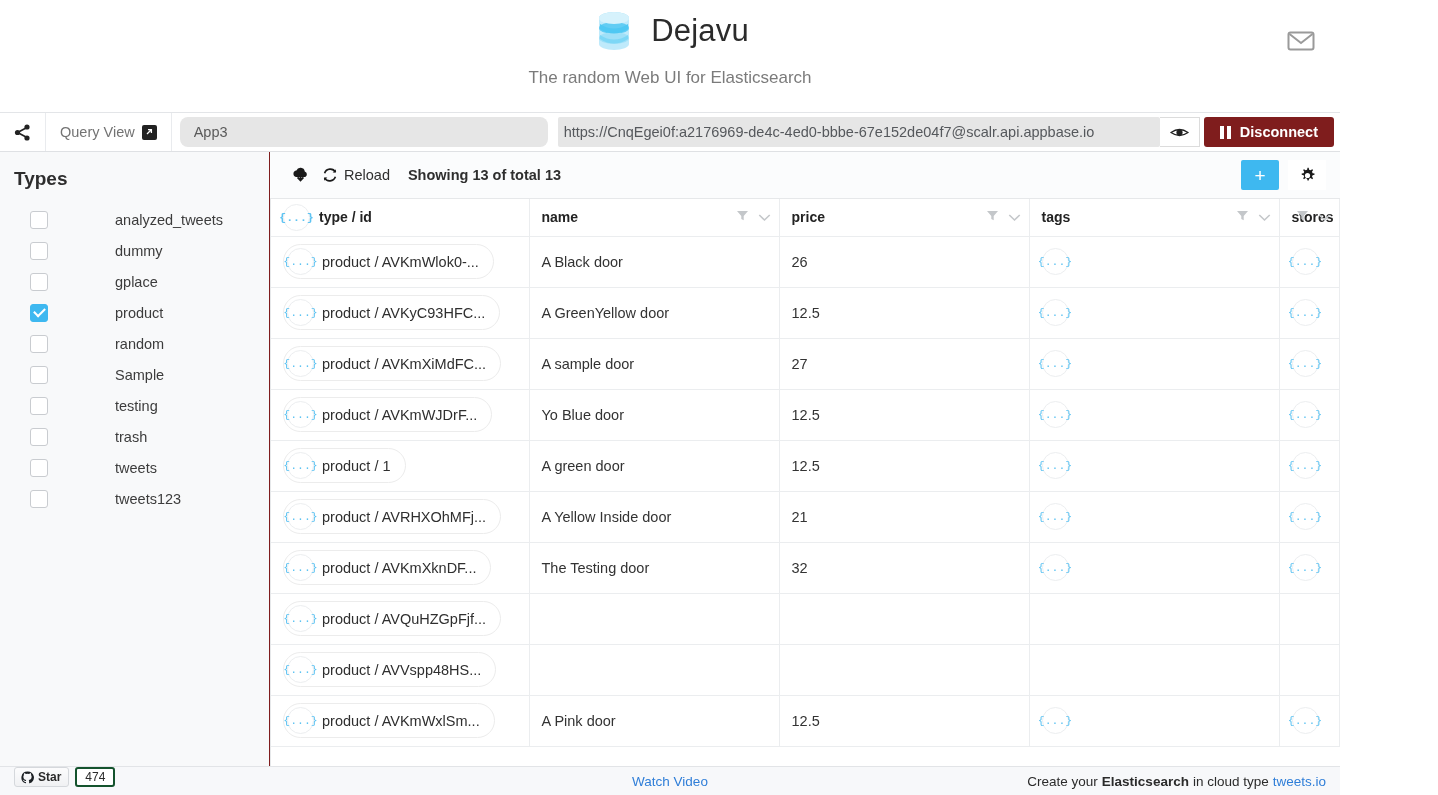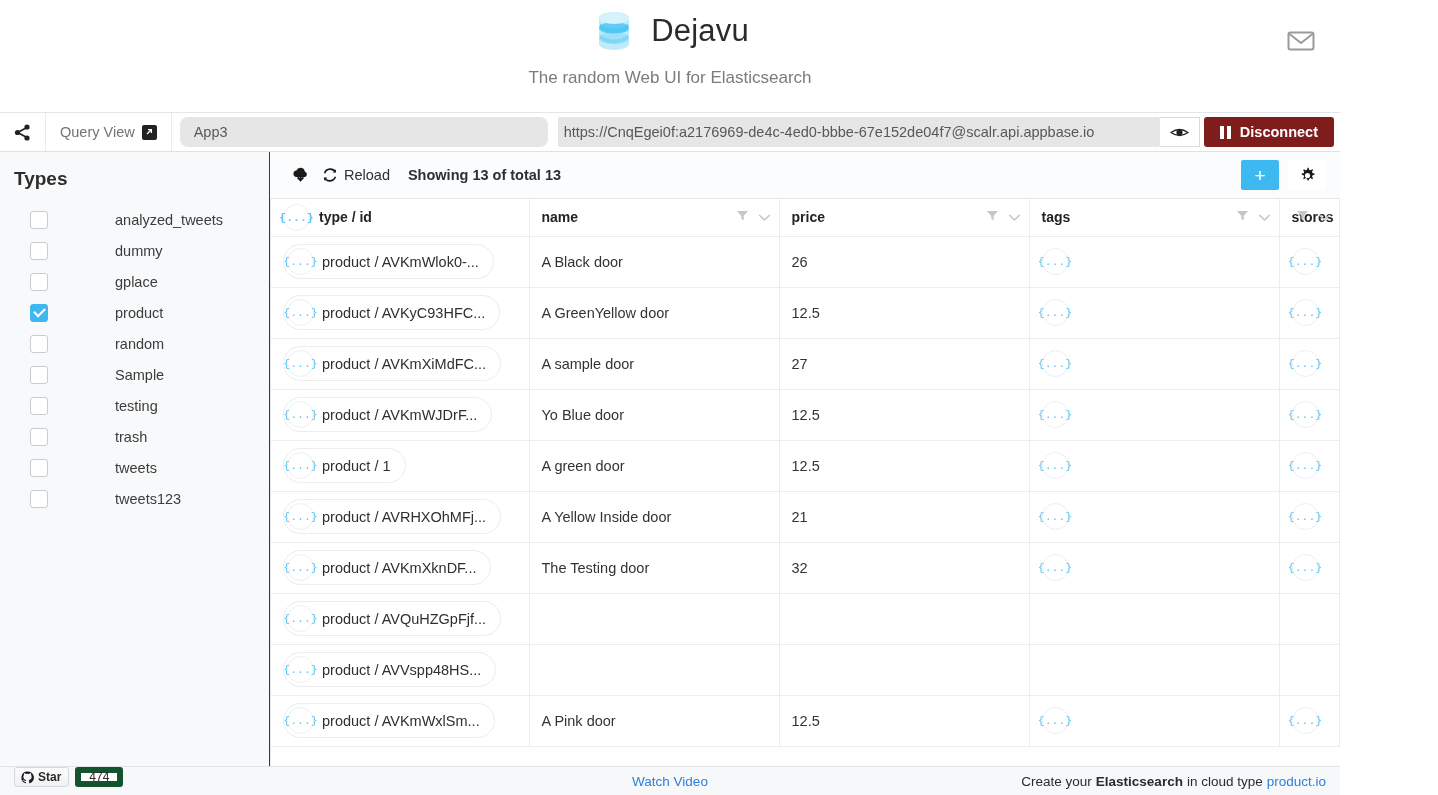--- a/index.html
+++ b/index.html
@@ -305,21 +305,21 @@
     height: 20px;
     cursor: pointer;
   }
   .gh-star .lbl {
     display: inline-flex; align-items: center; gap: 4px;
     padding: 0 7px 0 6px;
     font-size: 12px; font-weight: 700; color: #2b2b2b;
   }
   .gh-count {
     margin-left: 6px;
-    border: 6px solid #14532d;
+    border: 2px solid #14532d;
     border-radius: 3px;
     background: #fff;
     height: 20px;
     display: inline-flex; align-items: center;
     padding: 0 8px;
     font-size: 12px; color: #2b2b2b;
     cursor: pointer;
   }
   .f-center {
     position: absolute; left: 0; right: 0; top: 0; bottom: 0;
@@ -666,16 +666,16 @@
     <span class="gh-count">474</span>
 
     <div class="f-center">
       <a class="link">Watch Video</a>
     </div>
 
     <div class="f-right">
       <span>Create your</span>
       <span class="b">Elasticsearch</span>
       <span>in cloud type</span>
-      <a class="link">product.io</a>
+      <a class="link">tweets.io</a>
     </div>
   </div>
 </div>
 
 </body></html>

